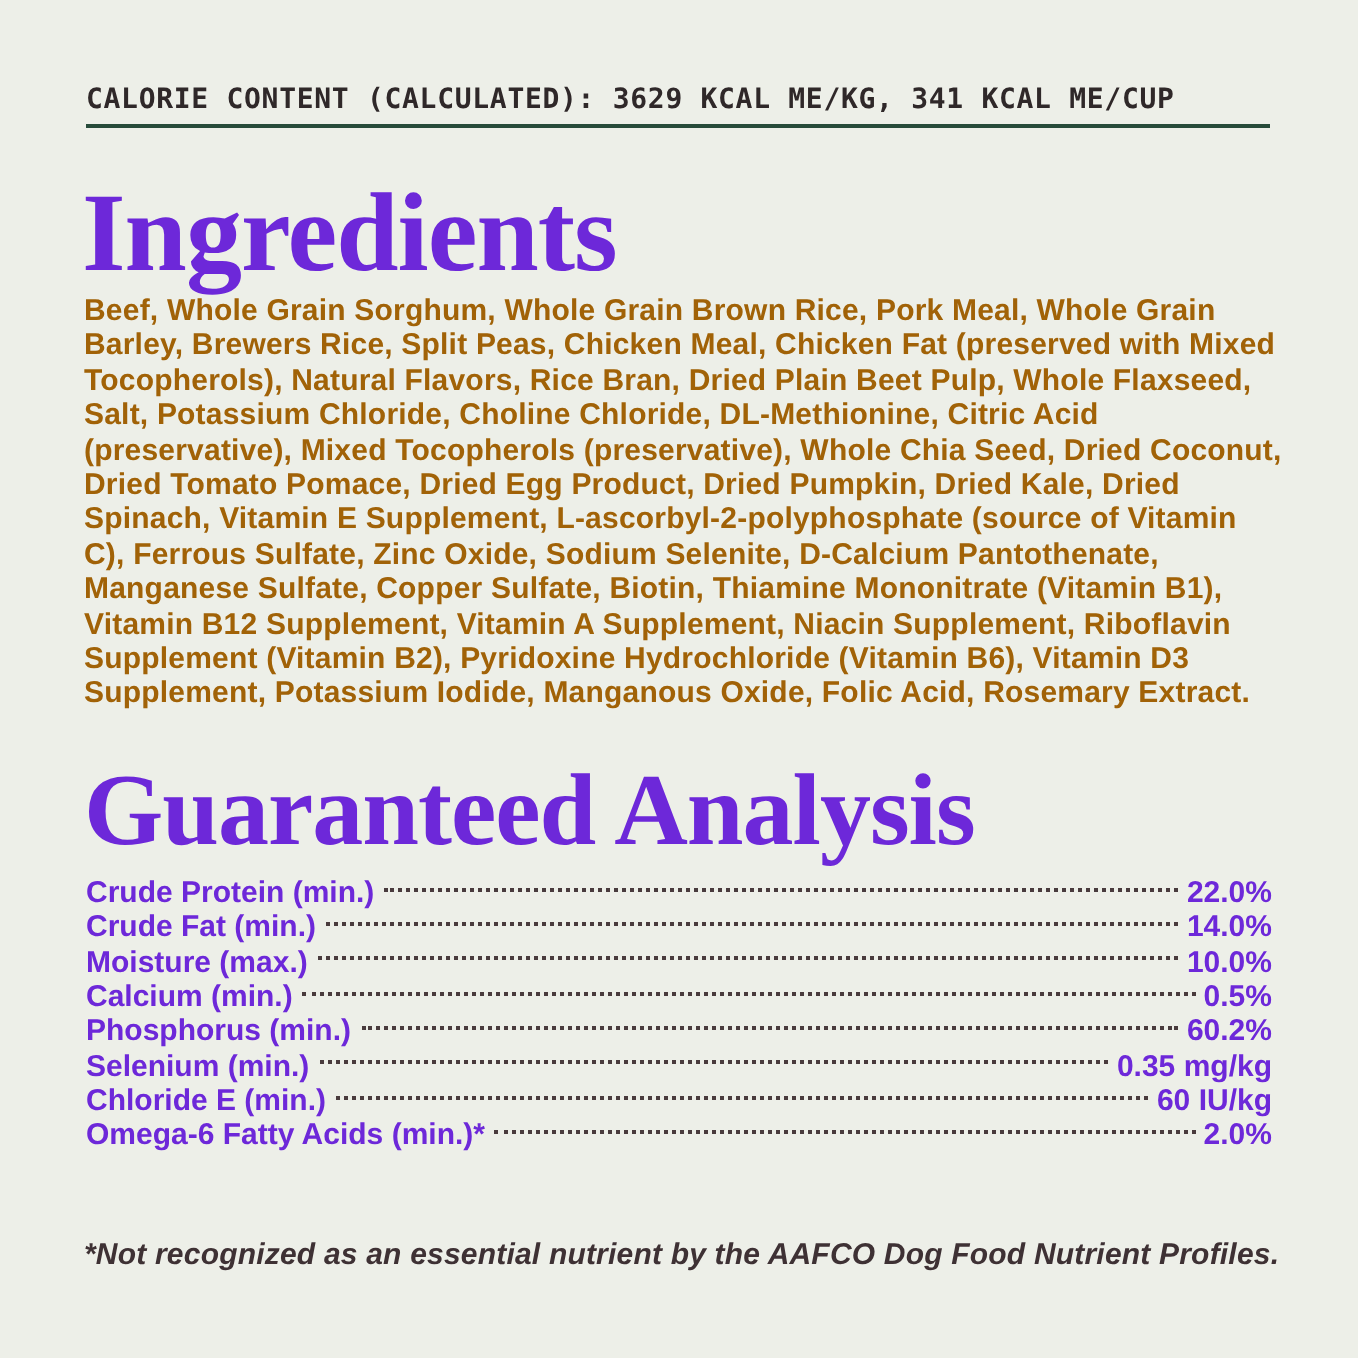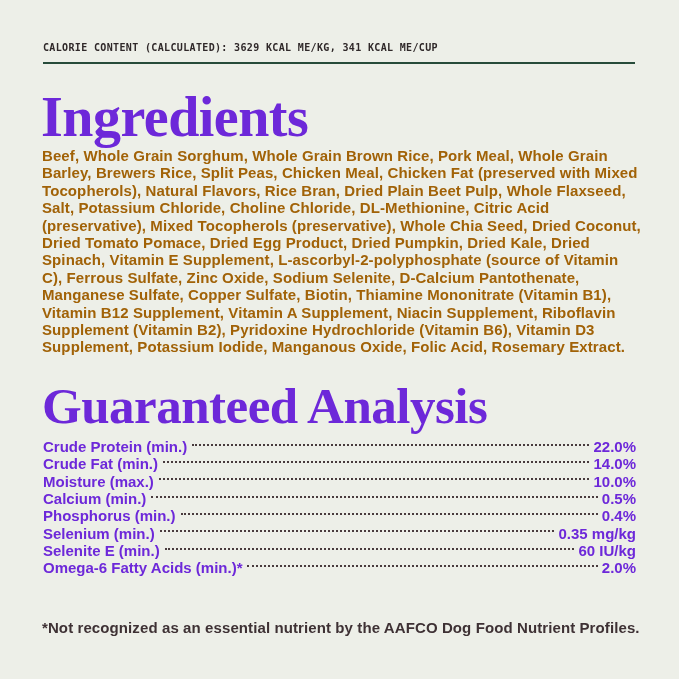--- a/index.html
+++ b/index.html
@@ -15,21 +15,21 @@
     overflow: hidden;
     font-family: "Liberation Sans", sans-serif;
     color: #3e3134;
   }
   .calorie-line {
     position: absolute;
     top: 42px;
     left: 43px;
     right: 40px;
     font-family: "DejaVu Sans Mono", "Liberation Mono", monospace;
-    font-size: 10px;
+    font-size: 14px;
     font-weight: 600;
     letter-spacing: 0.35px;
     color: #2f2829;
     white-space: nowrap;
   }
   .rule {
     position: absolute;
     top: 62px;
     left: 43px;
     width: 592px;
@@ -95,20 +95,21 @@
   .footnote {
     position: absolute;
     top: 619px;
     left: 42px;
     width: 599px;
     margin: 0;
     font-size: 15px;
     font-weight: 600;
     letter-spacing: 0.1px;
     color: #3e3134;
+    font-style: italic;
   }
 </style>
 </head>
 <body>
 
 <div class="page">
 
   <div class="calorie-line">CALORIE CONTENT (CALCULATED): 3629 KCAL ME/KG, 341 KCAL ME/CUP</div>
 
   <div class="rule"></div>
@@ -136,29 +137,29 @@
       <span class="ga-value">10.0%</span>
     </div>
     <div class="ga-row">
       <span class="ga-label">Calcium (min.)</span>
       <span class="ga-dots"></span>
       <span class="ga-value">0.5%</span>
     </div>
     <div class="ga-row">
       <span class="ga-label">Phosphorus (min.)</span>
       <span class="ga-dots"></span>
-      <span class="ga-value">0.4%</span>
+      <span class="ga-value">60.2%</span>
     </div>
     <div class="ga-row">
       <span class="ga-label">Selenium (min.)</span>
       <span class="ga-dots"></span>
       <span class="ga-value">0.35 mg/kg</span>
     </div>
     <div class="ga-row">
-      <span class="ga-label">Selenite E (min.)</span>
+      <span class="ga-label">Chloride E (min.)</span>
       <span class="ga-dots"></span>
       <span class="ga-value">60 IU/kg</span>
     </div>
     <div class="ga-row">
       <span class="ga-label">Omega-6 Fatty Acids (min.)*</span>
       <span class="ga-dots"></span>
       <span class="ga-value">2.0%</span>
     </div>
   </div>
 

